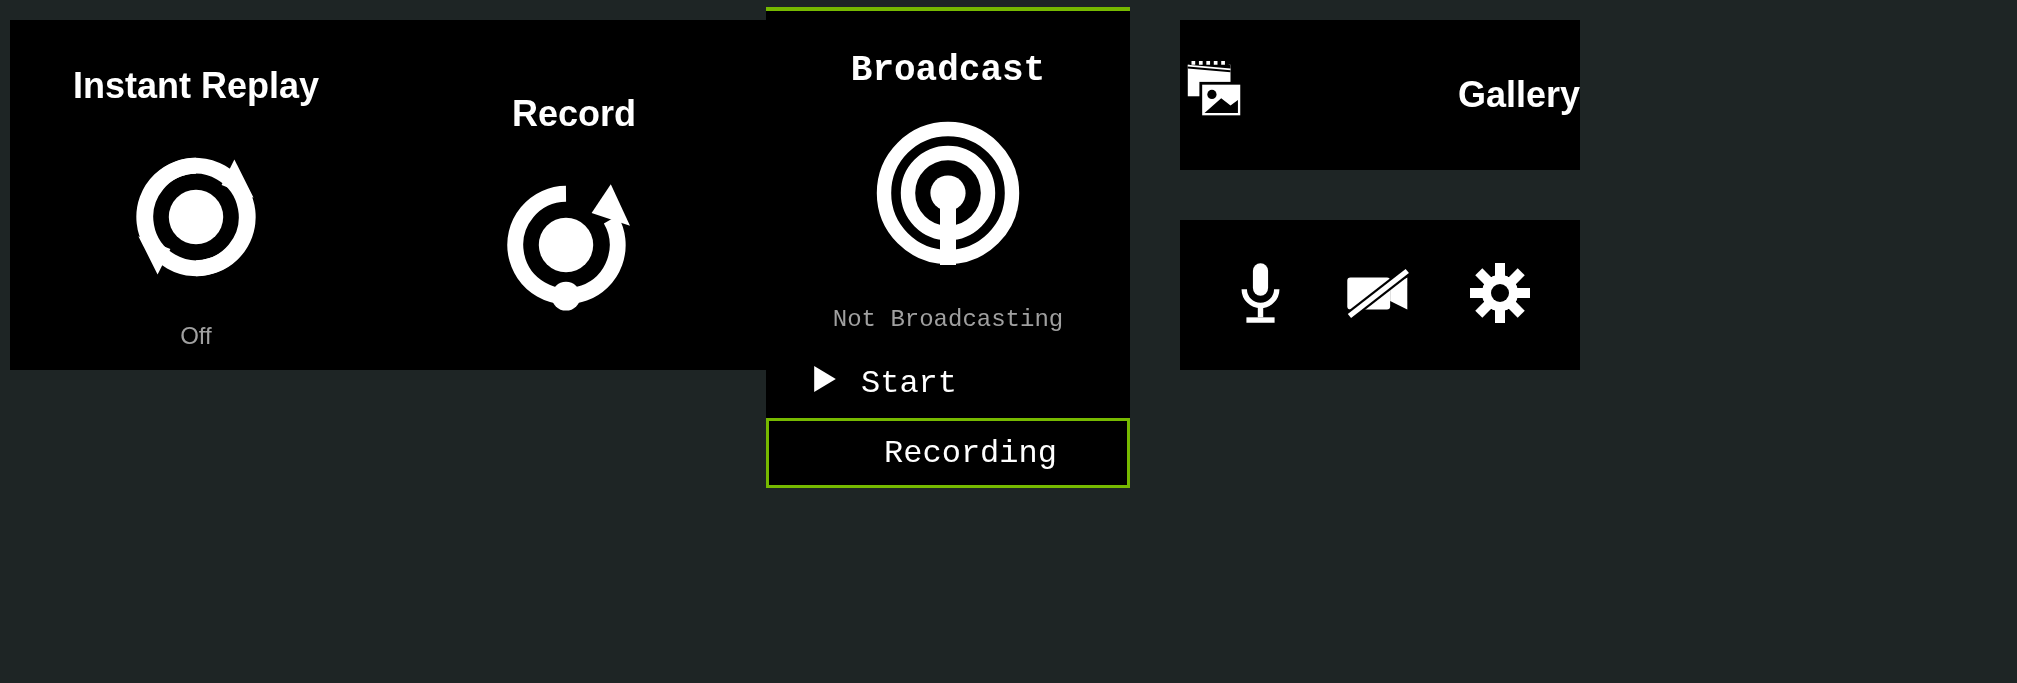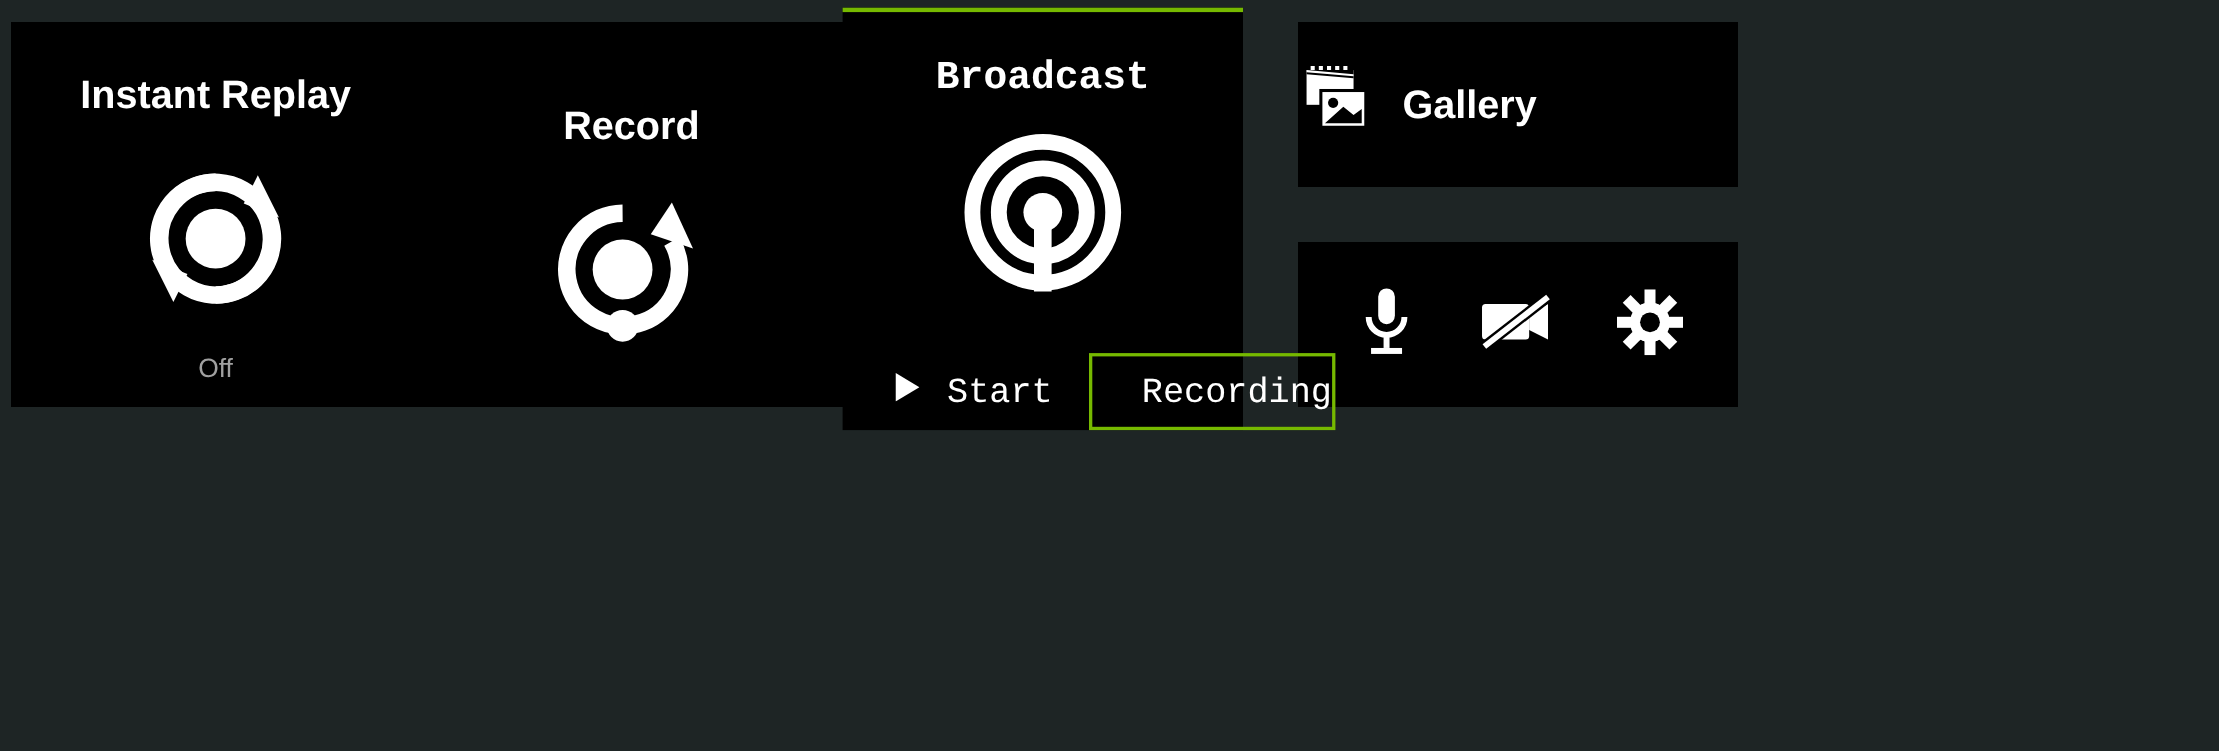--- a/index.html
+++ b/index.html
@@ -65,21 +65,21 @@
     font-family: Liberation Mono, monospace;
   }
   .broadcast-body {
     display: flex;
     flex-direction: column;
     align-items: center;
     padding: 30px 10px 15px 10px;
   }
   .menu {
     display: flex;
-    gap: 33px;
+    flex-direction: column;
   }
   .menu-item {
     height: 70px;
     display: flex;
     align-items: center;
     font-size: 32px;
     font-weight: 400;
     padding-left: 45px;
     position: relative;
     cursor: pointer;
@@ -104,21 +104,21 @@
     display: flex;
     flex-direction: column;
     gap: 50px;
     width: 400px;
   }
   .right-tile {
     background: #000000;
     height: 150px;
     display: flex;
     align-items: center;
-    justify-content: flex-start;
+    justify-content: space-between;
     gap: 20px;
   }
   .gallery-label {
     font-size: 36px;
     font-weight: 700;
   }
   .icon-row {
     background: #000000;
     height: 150px;
     display: flex;
@@ -173,20 +173,21 @@
         <div class="broadcast-body">
           <div class="tile-title">Broadcast</div>
           <div class="tile-icon">
             <svg viewBox="0 0 100 100" width="170" height="170">
               <circle cx="50" cy="45" r="40" fill="none" stroke="#ffffff" stroke-width="9"></circle>
               <circle cx="50" cy="45" r="25" fill="none" stroke="#ffffff" stroke-width="9"></circle>
               <circle cx="50" cy="45" r="11" fill="#ffffff"></circle>
               <rect x="45" y="50" width="10" height="40" fill="#ffffff"></rect>
             </svg>
           </div>
+          <div class="tile-status">Not Broadcasting</div>
         </div>
         <div class="menu">
           <div class="menu-item">
             <span class="tri">
               <svg width="22" height="26" viewBox="0 0 20 24">
                   <polygon points="0,0 20,12 0,24" fill="#ffffff"></polygon>
                 </svg>
             </span>
             <span class="lbl">Start</span>
           </div>

